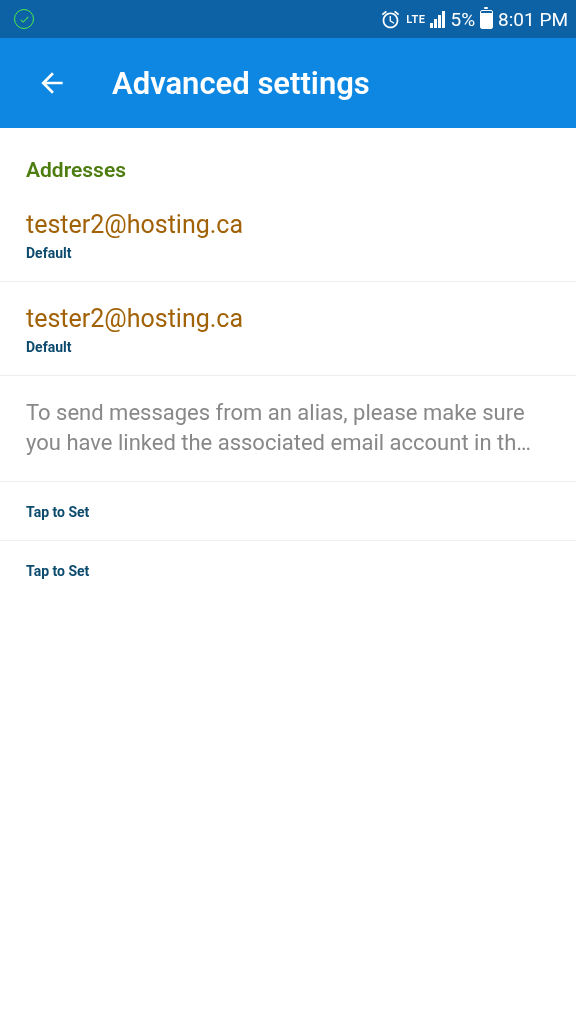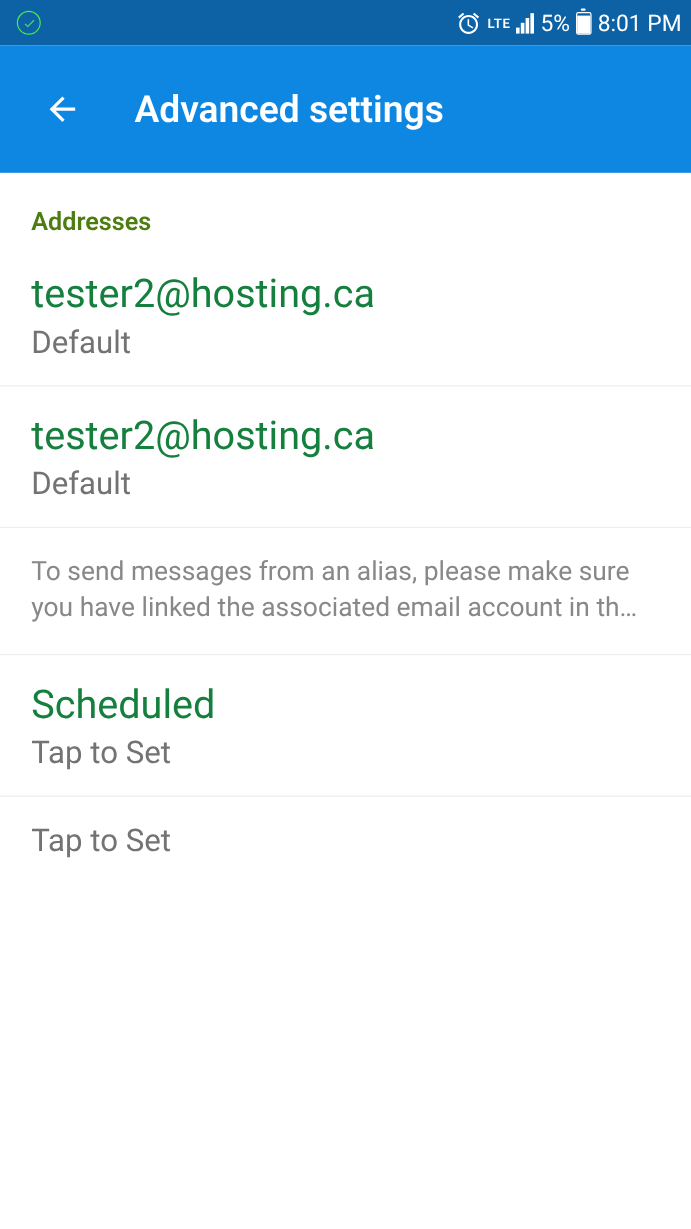--- a/index.html
+++ b/index.html
@@ -66,21 +66,21 @@
       height: 2px;
       background: #ffffff;
       border-radius: 1px;
     }
     .battery-fill {
       background: #ffffff;
       width: 100%;
       height: 85%;
     }
     .app-bar {
-      height: 106px;
+      height: 90px;
       background: #0d87e2;
       display: flex;
       align-items: center;
       padding: 0 16px;
     }
     .back-button {
       width: 56px;
       height: 56px;
       display: flex;
       align-items: center;
@@ -108,29 +108,29 @@
       padding: 30px 26px 6px 26px;
     }
     .list-item {
       padding: 22px 26px 20px 26px;
       border-bottom: 1px solid #eeeeee;
     }
     .list-item:last-of-type {
       border-bottom: none;
     }
     .item-title {
-      color: #15803d;
-      font-size: 33px;
+      color: #a16207;
+      font-size: 25px;
       font-weight: 400;
       margin-bottom: 6px;
     }
     .item-subtitle {
-      color: #737373;
-      font-size: 26px;
-      font-weight: 400;
+      color: #0c4a6e;
+      font-size: 14px;
+      font-weight: 700;
     }
     .helper-text {
       color: #888888;
       font-size: 22px;
       font-weight: 400;
       padding: 22px 26px 24px 26px;
       line-height: 1.35;
       border-bottom: 1px solid #eeeeee;
       overflow: hidden;
       display: -webkit-box;
@@ -202,21 +202,20 @@
 
   <div class="list-item">
     <div class="item-title">tester2@hosting.ca</div>
     <div class="item-subtitle">Default</div>
   </div>
 
   <div class="helper-text">To send messages from an alias, please make sure you have linked the associated email account in th…</div>
 
 
   <div class="list-item">
-    <div class="item-title">Scheduled</div>
     <div class="item-subtitle">Tap to Set</div>
   </div>
 
   <div class="list-item">
     <div class="item-subtitle">Tap to Set</div>
   </div>
 
 </div>
 
 </body></html>

